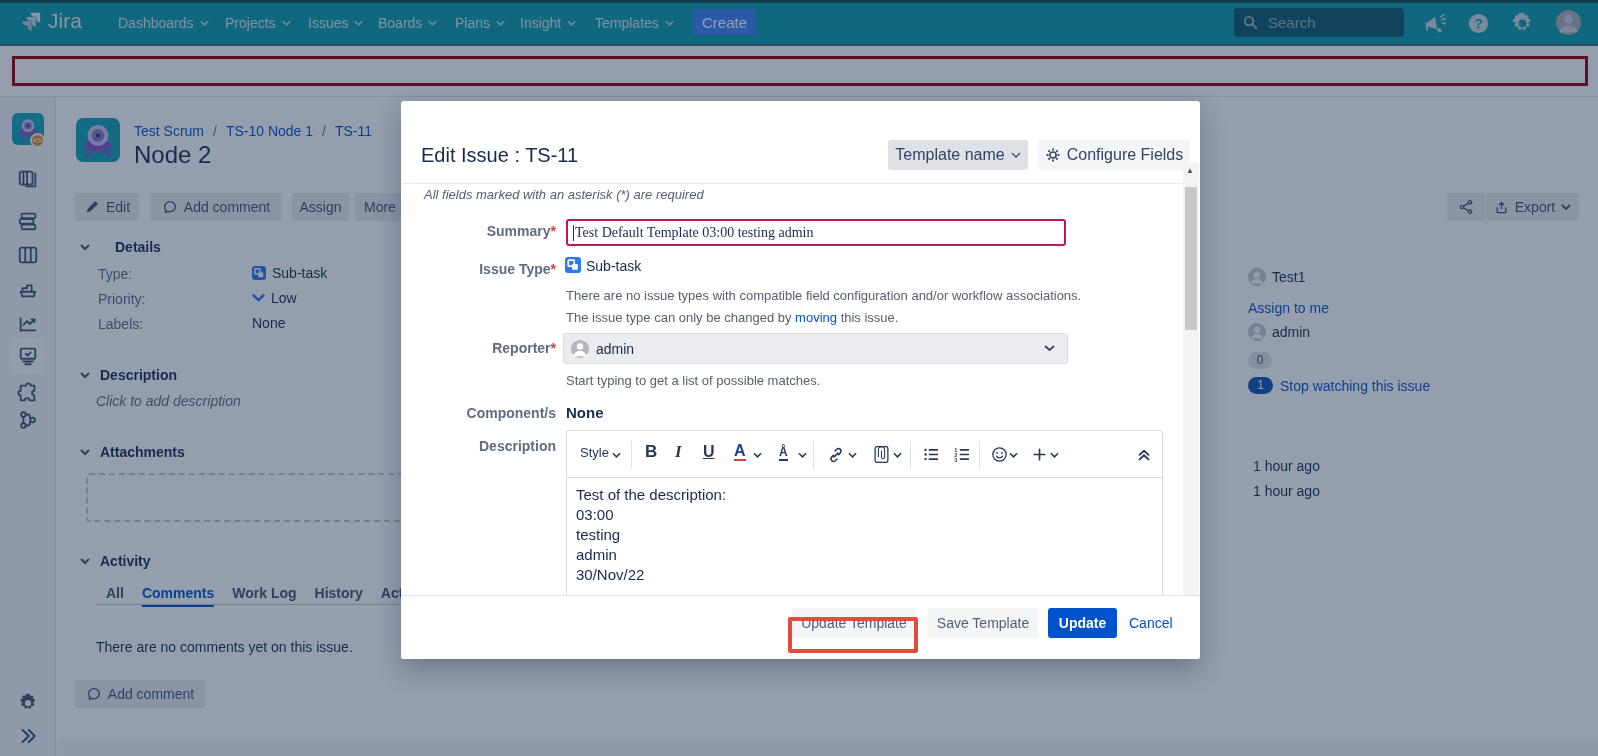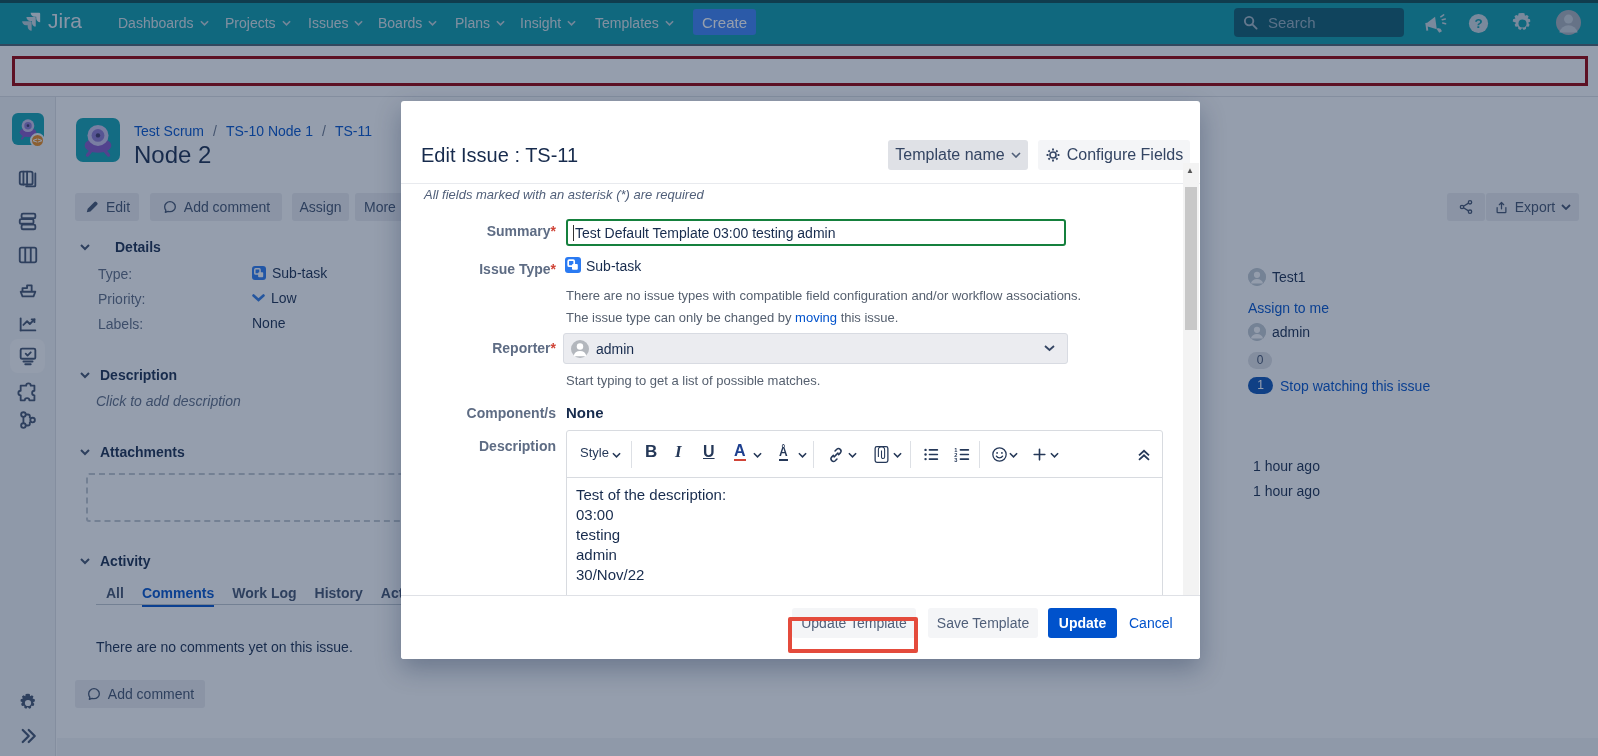--- a/index.html
+++ b/index.html
@@ -65,21 +65,21 @@
 #modal { position:absolute; left:401px; top:101px; width:799px; height:558px; background:#fff; border-radius:3px; box-shadow:0 10px 26px rgba(9,30,66,0.30); z-index:100; }
 #mhead { position:absolute; top:0; left:0; right:0; height:62px; border-bottom:1px solid #e8eaee;margin-top:21px; }
 #mtitle { position:absolute; left:20px; top:22px; font-size:20px; font-weight:500; color:#172b4d; }
 .mbtn { position:absolute; top:18px; height:30px; border-radius:3px; font-size:16px; color:#344563; display:flex; align-items:center; justify-content:center; gap:6px; }
 #tplbtn { left:487px; width:140px; background:#dfe1e6; }
 #cfgbtn { left:637px; width:152px; background:#f4f5f7; }
 #mbody { position:absolute; top:63px; left:0; width:782px; height:445px; overflow:hidden; }
 #mnote { position:absolute; left:23px; top:23px; font-size:13px; color:#505f79;font-style:italic; }
 .flabel { position:absolute; width:155px; text-align:right; font-size:14px; font-weight:600; color:#5e6c84; }
 .flabel i { color:#d04437; font-style:normal; }
-#summaryinput { position:absolute; left:165px; top:55px; width:500px; height:27px; border:2px solid #15803d; border-radius:3px; font-size:14px; color:#172b4d; display:flex; align-items:center; padding-left:5px; }
+#summaryinput { position:absolute; left:165px; top:55px; width:500px; height:27px; border:2px solid #be185d; border-radius:3px; font-size:14px; color:#172b4d; display:flex; align-items:center; padding-left:5px;font-family:Liberation Serif, serif; }
 #subtaskicon { position:absolute; left:164px; top:93px; width:16px; height:16px; border-radius:3px; background:#2a7af2; }
 .smallnote { position:absolute; left:165px; font-size:13px; color:#56606f; }
 #reporter { position:absolute; left:162px; top:169px; width:505px; height:31px; background:#ebecf0; border:1px solid #d8dbe2; border-radius:3px; display:flex; align-items:center; padding-left:7px; gap:7px; font-size:14px; color:#172b4d; }
 #editor { position:absolute; left:165px; top:266px; width:597px; height:400px; border:1px solid #d8dbe0; border-radius:3px; }
 #toolbar { position:absolute; top:0; left:0; right:0; height:47px; border-bottom:1px solid #d8dbe0; color:#253858; }
 .tb { position:absolute; }
 #edcontent { position:absolute; top:48px; left:0; right:0; bottom:0; padding:6px 9px; font-size:15px; line-height:20px; color:#172b4d; }
 #mscroll { position:absolute; right:1px; top:62px; width:16px; height:445px; background:#f3f3f3; }
 #mthumb { position:absolute; left:2px; top:24px; width:12px; height:143px; background:#c8c8c8; }
 #mfoot { position:absolute; left:0; right:0; bottom:0; height:64px; border-top:1px solid #dfe1e6; border-radius:0 0 3px 3px; background:#fff; }

